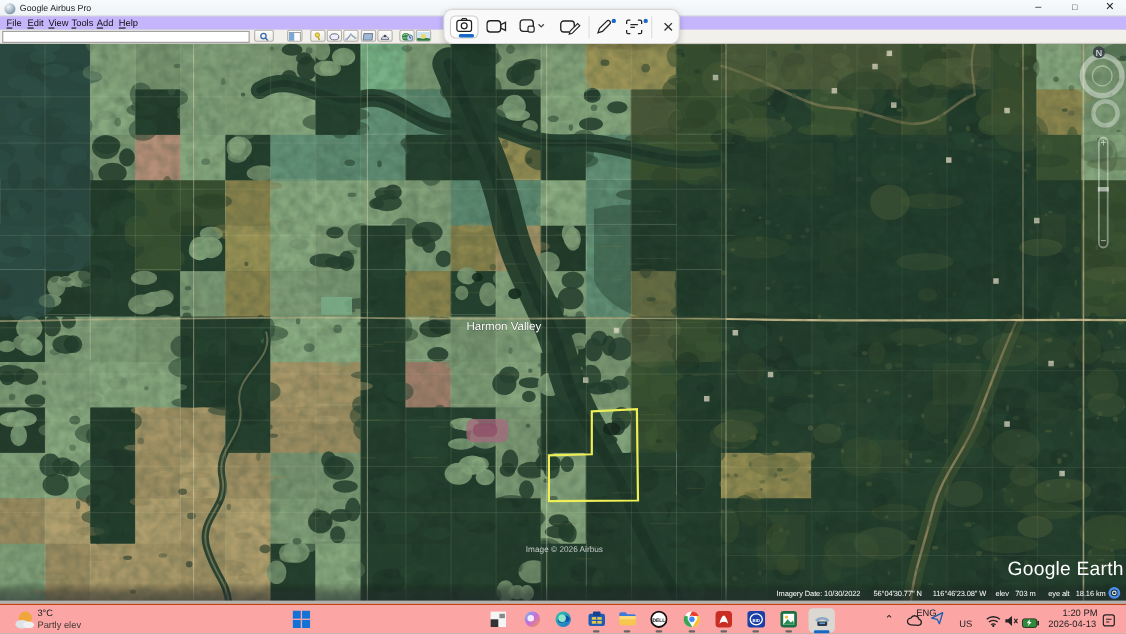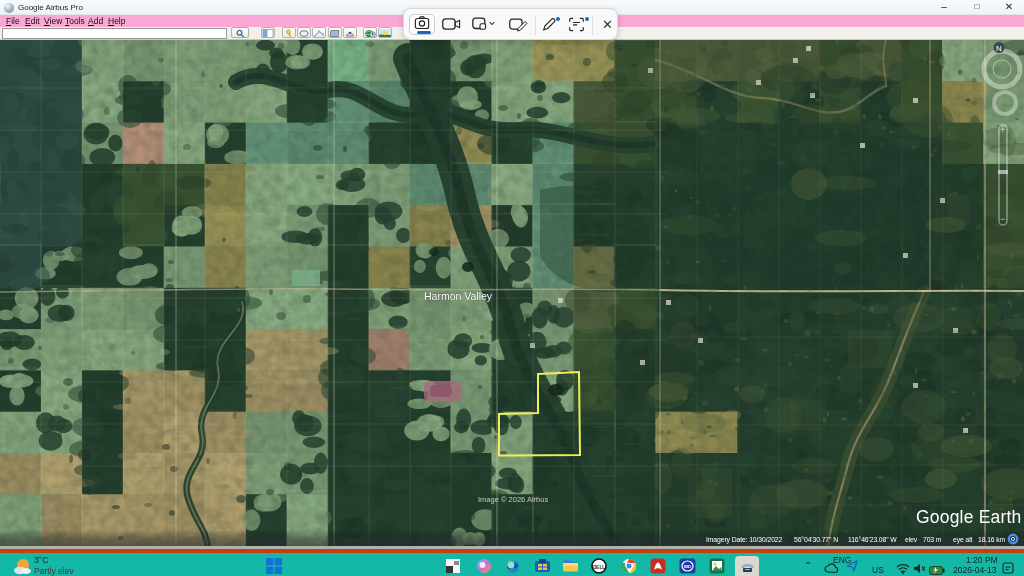--- a/index.html
+++ b/index.html
@@ -1,34 +1,34 @@
 <!DOCTYPE html>
 <html><head><meta charset="utf-8"><style>
 *{margin:0;padding:0;box-sizing:border-box}
 html,body{width:1024px;height:576px;overflow:hidden;font-family:"Liberation Sans",sans-serif}
 #app{position:relative;width:1024px;height:576px;background:#cdc9c2}
 .titlebar{position:absolute;left:0;top:0;width:1024px;height:15px;background:linear-gradient(#f8fbfd,#eef3f7);border-bottom:1px solid #e3e6e9}
 .titlebar .ticon{position:absolute;left:4px;top:3px;width:10px;height:10px;border-radius:50%;background:radial-gradient(circle at 35% 30%,#f2f6f8,#9fb3c0 55%,#5a6e7e)}
 .titlebar .ttext{position:absolute;left:18px;top:3px;font-size:8px;color:#1b1b1b}
 .winbtn{position:absolute;top:0;width:30px;height:14px;color:#222;font-size:10px;text-align:center;line-height:13px}
-.menubar{position:absolute;left:0;top:15px;width:1024px;height:12px;background:#f9a8d4;font-size:8.5px;color:#111}
+.menubar{position:absolute;left:0;top:15px;width:1024px;height:12px;background:#c4b5fd;font-size:8.5px;color:#111}
 .menubar span{position:absolute;top:1px}
 .menubar u{text-decoration:underline}
 .toolrow{position:absolute;left:0;top:27px;width:1024px;height:13px;background:#f1f0ea;border-bottom:1px solid #c9c7c0}
 .searchbox{position:absolute;left:2px;top:1px;width:225px;height:11px;background:#fff;border:1px solid #999}
 .tbtn{position:absolute;top:0px;width:14px;height:11px;text-align:center;background:linear-gradient(#fcfcfa,#eceae4);border:1px solid #b3b1aa;border-radius:2px;overflow:hidden}
 .tbtn svg{display:block;margin:0 auto;margin-top:1px}
 .map{position:absolute;left:0;top:40px;width:1024px;height:508px;background:#3a5237}
 .snipbar{position:absolute;left:403px;top:8px;width:215px;height:32px;background:#f9f9f9;border:1px solid #d8d8d8;border-radius:8px;box-shadow:0 2px 6px rgba(0,0,0,0.18)}
 .snipsel{position:absolute;left:5px;top:5px;width:26px;height:21px;background:#fff;border:1px solid #ccc;border-radius:5px}
 .snipunder{position:absolute;left:13px;top:22px;width:14px;height:3px;border-radius:2px;background:#1868c8}
 .sicon{position:absolute;top:7px;font-size:13px;color:#333}
 .sdiv{position:absolute;top:6px;width:1px;height:20px;background:#ddd}
 .bluedot{position:absolute;width:4px;height:4px;border-radius:50%;background:#1868c8}
-.taskbar{position:absolute;left:0;top:549px;width:1024px;height:27px;background:#14b8a6;border-top:4px solid #c2410c}
+.taskbar{position:absolute;left:0;top:549px;width:1024px;height:27px;background:#fca5a5;border-top:1px solid #c2410c}
 .tb{position:absolute;font-size:8.5px;color:#333}
 </style></head><body>
 <div id="app">
 <div class="titlebar">
  <div class="ticon"></div>
       <div class="ttext">Google Airbus Pro</div>
  <div class="winbtn" style="left:929px">–</div>
  <div class="winbtn" style="left:962px;font-size:8px">□</div>
  <div class="winbtn" style="left:994px">✕</div>
 </div>

